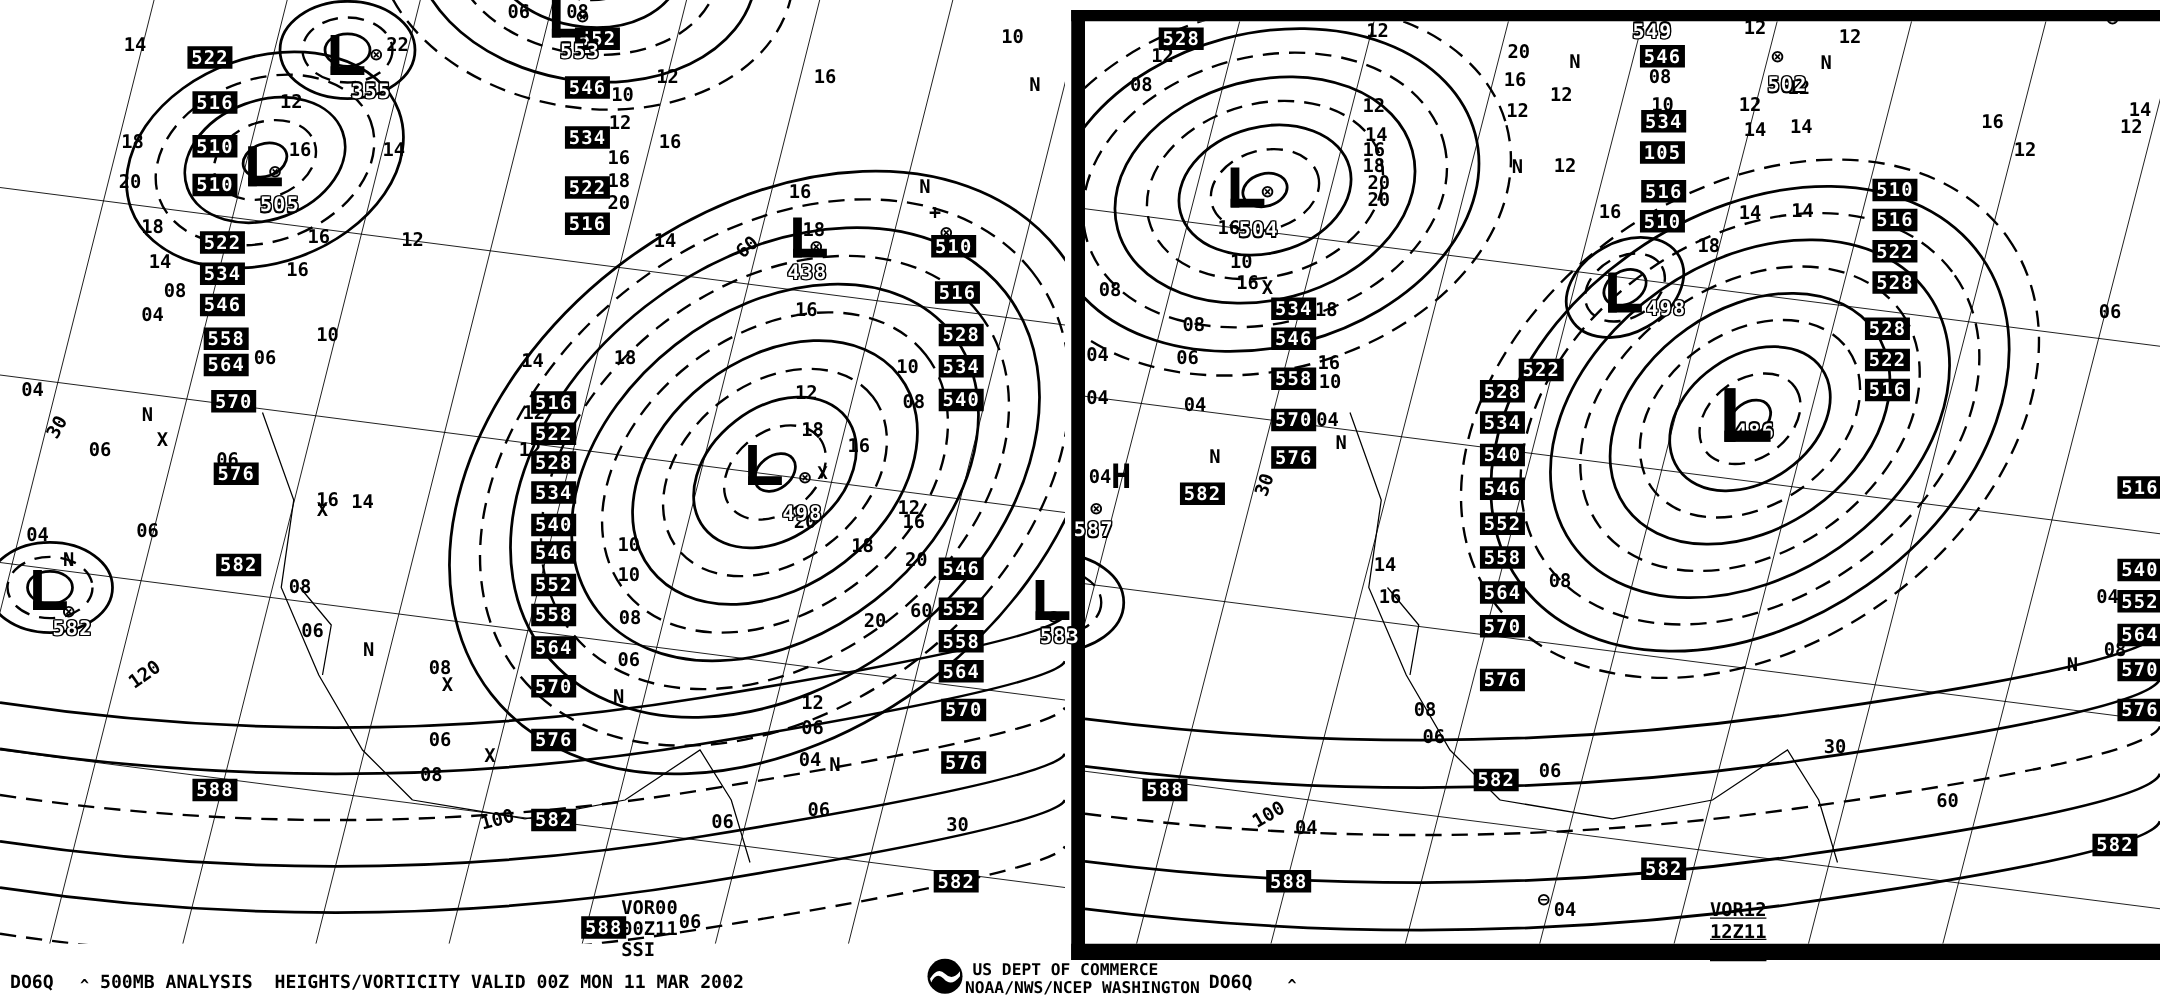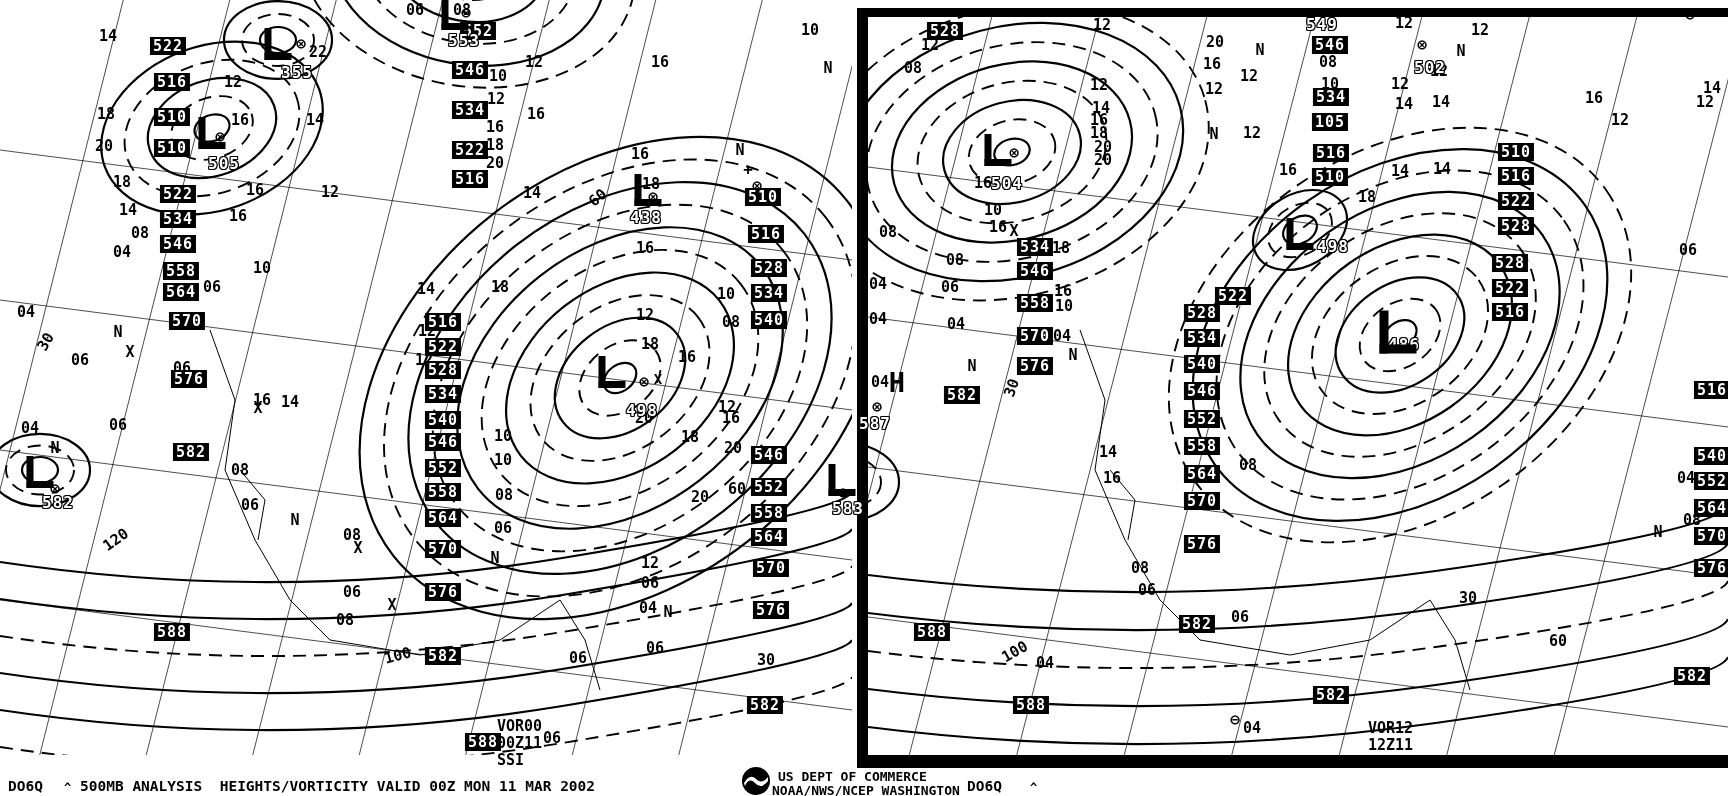--- a/index.html
+++ b/index.html
@@ -178,21 +178,21 @@
       <span class="hbox" style="left: 769px; top: 293px;">534</span>
       <span class="hbox" style="left: 769px; top: 320px;">540</span>
       <span class="hbox" style="left: 769px; top: 455px;">546</span>
       <span class="hbox" style="left: 769px; top: 487px;">552</span>
       <span class="hbox" style="left: 769px; top: 513px;">558</span>
       <span class="hbox" style="left: 769px; top: 537px;">564</span>
       <span class="hbox" style="left: 771px; top: 568px;">570</span>
       <span class="hbox" style="left: 771px; top: 610px;">576</span>
       <span class="hbox" style="left: 765px; top: 705px;">582</span>
       <span class="thin" style="left: 108px; top: 36px;">14</span>
-      <span class="thin" style="left: 318px; top: 52px;">22</span>
+      <span class="thin" style="left: 318px; top: 36px;">22</span>
       <span class="thin" style="left: 233px; top: 82px;">12</span>
       <span class="thin" style="left: 106px; top: 114px;">18</span>
       <span class="thin" style="left: 240px; top: 120px;">16</span>
       <span class="thin" style="left: 315px; top: 120px;">14</span>
       <span class="thin" style="left: 104px; top: 146px;">20</span>
       <span class="thin" style="left: 122px; top: 182px;">18</span>
       <span class="thin" style="left: 255px; top: 190px;">16</span>
       <span class="thin" style="left: 330px; top: 192px;">12</span>
       <span class="thin" style="left: 128px; top: 210px;">14</span>
       <span class="thin" style="left: 140px; top: 233px;">08</span>
@@ -412,21 +412,21 @@
       <span class="Hmark" style="left: 897px; top: 382px;">H</span>
       <span class="station" style="left: 877px; top: 407px;">⊗</span>
       <span class="station" style="left: 1422px; top: 45px;">⊗</span>
       <span class="station" style="left: 1690px; top: 15px;">⊗</span>
       <span class="station" style="left: 1235px; top: 720px;">⊖</span>
     </div>
 
   <div class="inset" id="inset-left" style="left:497px;top:718px;">VOR00
 00Z11
 SSI</div>
-  <div class="inset" id="inset-right" style="left:1368px;top:720px;">VOR12
+  <div class="inset" id="inset-right" style="left:1368px;top:720px;text-decoration:underline;">VOR12
 12Z11
 GM 96</div>
 
   <div class="caption" style="left:8px;top:778px;">DO6Q</div>
   <div class="caption caret" style="left:64px;top:780px;">^</div>
   <div class="caption" style="left:80px;top:778px;text-align:right;">500MB ANALYSIS  HEIGHTS/VORTICITY VALID 00Z MON 11 MAR 2002</div>
 
   <svg id="noaa-logo" width="32" height="32" viewBox="0 0 32 32" style="left:740px;top:765px;">
     <circle cx="16" cy="16" r="14" fill="#000"></circle>
     <path d="M4 18 Q10 8 16 14 Q22 20 28 12 L28 16 Q21 25 15 18 Q9 12 5 21 Z" fill="#fff"></path>

